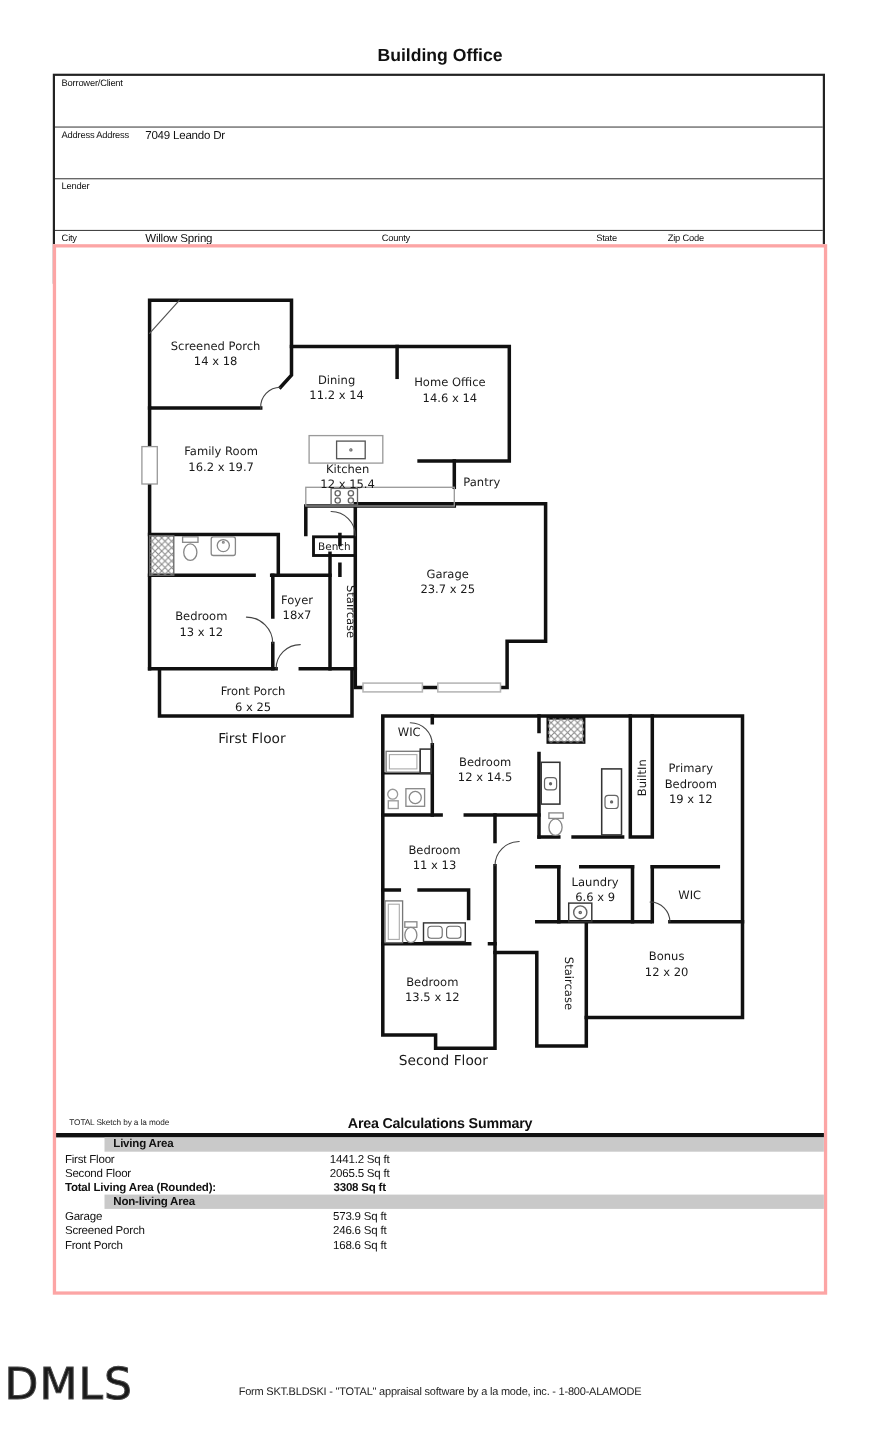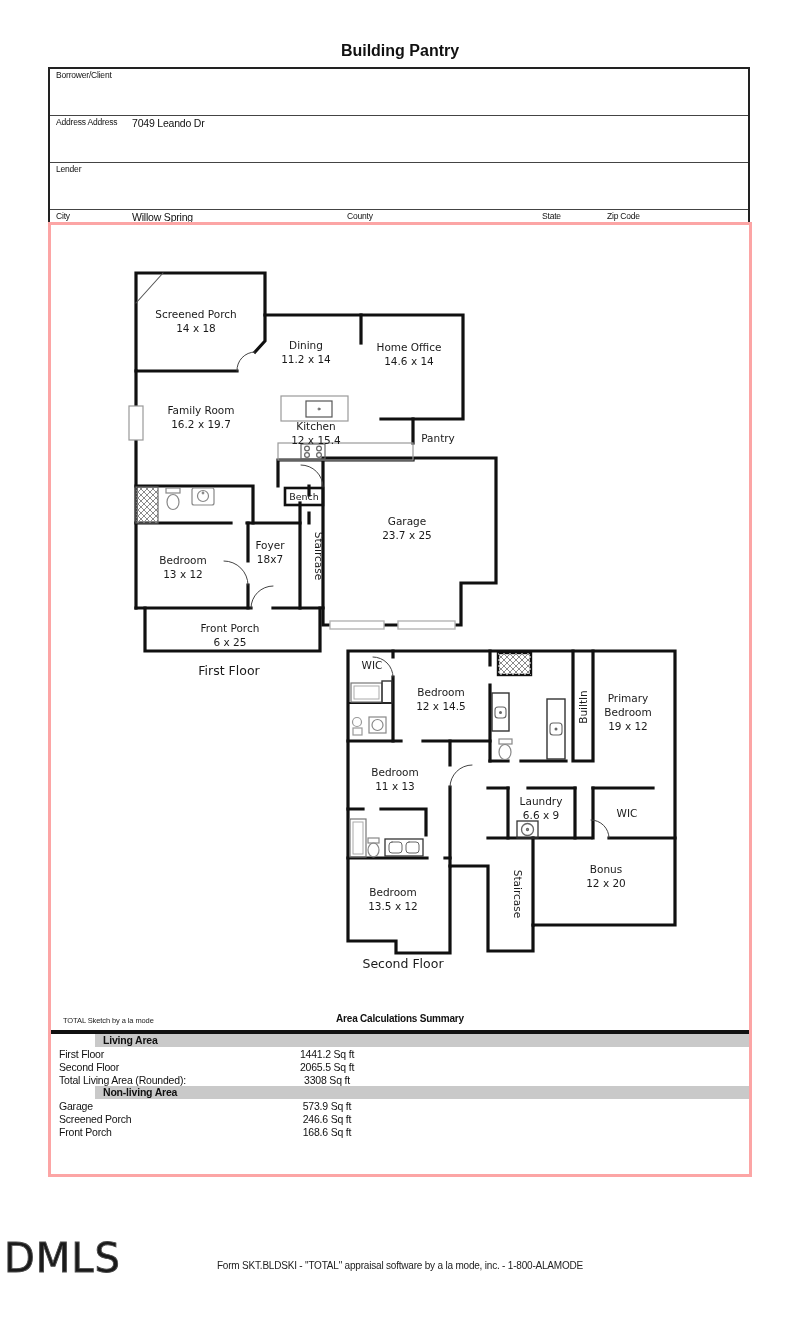--- a/index.html
+++ b/index.html
@@ -15,35 +15,35 @@
   .sketch-box{position:absolute;left:48px;top:222px;width:698px;height:949px;border:3px solid #fca5a5;background:#fff;}
   .plan-svg{position:absolute;left:0;top:0;}
   svg text{font-family:"DejaVu Sans",sans-serif;fill:#1a1a1a;}
   .room{font-size:10.5px;}
   .caption{font-size:12.5px;}
   .small-room{font-size:9.5px;}
   
   .summary{position:absolute;left:0;top:786px;width:100%;}
   .sum-head{position:relative;height:19px;}
   .sum-brand{position:absolute;left:12px;top:5px;font-size:7.5px;color:#222;letter-spacing:-0.1px;}
-  .sum-title{position:absolute;left:0;width:100%;top:2px;text-align:center;font-size:10px;font-weight:bold;letter-spacing:-0.2px;}
+  .sum-title{position:absolute;left:0;width:100%;top:2px;text-align:center;font-size:13px;font-weight:bold;letter-spacing:-0.2px;}
   .sum-divider{height:4px;background:#111;}
   .sum-bar{height:13px;line-height:13px;background:#c9c9c9;font-size:10.5px;font-weight:bold;padding-left:8px;letter-spacing:-0.2px;margin-left:44px;}
   .sum-row{position:relative;height:13px;font-size:10.5px;letter-spacing:-0.2px;}
   .sum-row .rl{position:absolute;left:8px;top:1px;}
   .sum-row .rv{position:absolute;left:200px;width:152px;top:1px;text-align:center;}
-  .sum-row.bold{font-weight:normal;}
+  .sum-row.bold{font-weight:bold;}
   
   .footer-text{position:absolute;left:0;top:1260px;width:800px;text-align:center;font-size:10px;color:#222;letter-spacing:-0.2px;}
   .logo-svg{position:absolute;left:2px;top:1238px;}
 </style>
 </head>
 <body>
 
-<div class="page-title">Building Pantry</div>
+<div class="page-title">Building Office</div>
 
 <div class="info-table">
   <div class="info-row">
     <span class="lbl" style="left:6px">Borrower/Client</span>
   </div>
   <div class="info-row">
     <span class="lbl" style="left:6px">Address Address</span>
     <span class="val" style="left:82px">7049 Leando Dr</span>
   </div>
   <div class="info-row">

